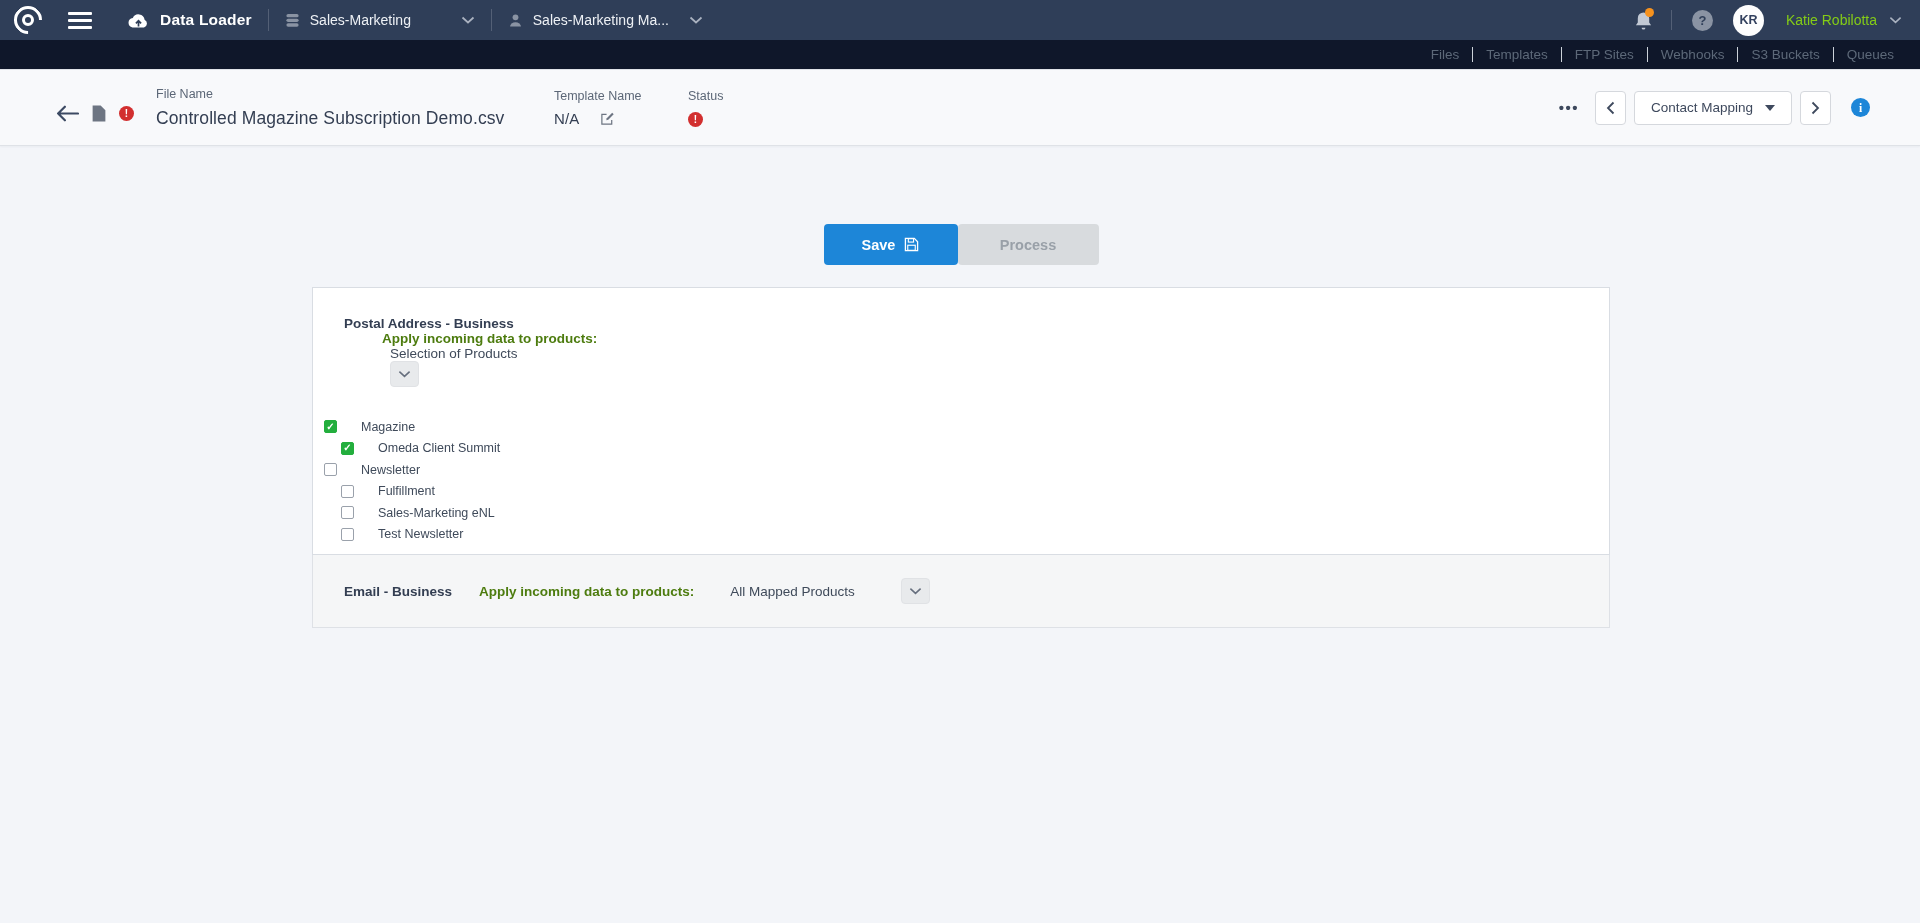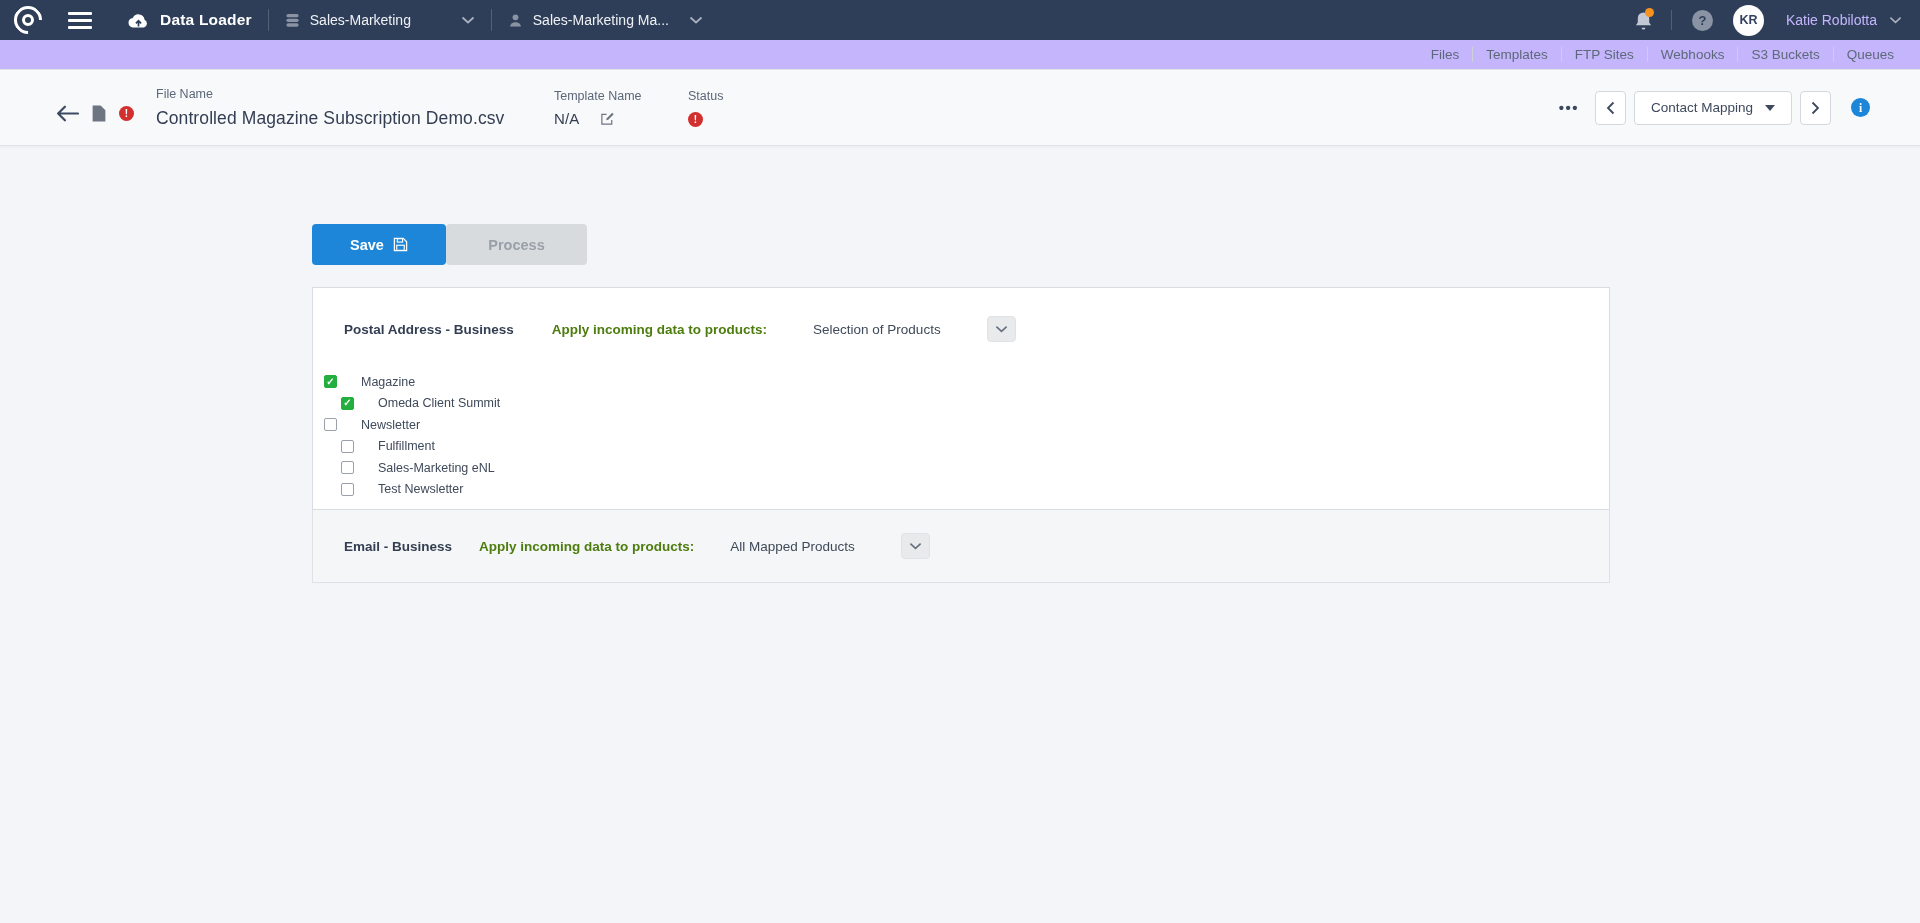--- a/index.html
+++ b/index.html
@@ -42,25 +42,25 @@
     font-size:13px; font-weight:bold; display:flex; align-items:center; justify-content:center;
     margin:0 20px; cursor:pointer;
   }
   .v-div-dark { width:1px; height:20px; background:rgba(255,255,255,.18); }
   .avatar {
     width:31px; height:31px; border-radius:50%; background:#fdfdfd; color:#33415e;
     font-size:12.5px; font-weight:bold; display:flex; align-items:center; justify-content:center;
     margin-right:10px;
   }
   .user-wrap { display:flex; align-items:center; gap:12px; cursor:pointer; }
-  .user-name { font-size:14px; color:#c4b5fd; }
+  .user-name { font-size:14px; color:#84cc16; }
 
   
   .subnav {
-    height:29px; background:#c4b5fd; display:flex; align-items:center;
+    height:29px; background:#0f172a; display:flex; align-items:center;
     justify-content:flex-end; padding-right:24px; 
   }
   .subnav-link { font-size:13.5px; color:#5d6979; cursor:pointer; padding:0 2px; }
   .subnav-div { width:1px; height:15px; background:#ccd2d9; margin:0 11px; }
 
   
   .headerband {
     height:77px; background:#f8f9fb;
     border-top:1px solid #e0e3e8; border-bottom:1px solid #dfe2e7;
     display:flex; align-items:center; padding-left:56px; padding-right:50px;
@@ -97,34 +97,34 @@
     border-top:6px solid #3e495d; display:inline-block;
   }
   .info-circle {
     width:19px; height:19px; border-radius:50%; background:#1d86d8; color:#fff;
     font-size:11.5px; font-weight:bold; display:flex; align-items:center; justify-content:center;
     margin-left:20px; cursor:pointer; font-family:"Liberation Serif", serif;
   }
 
   
   .content { margin-left:312px; width:1298px; padding-top:78px; }
-  .toolbar { display:flex; justify-content:flex-start; width:100%; }
+  .toolbar { display:flex; justify-content:center; width:100%; }
   .btn-save {
     width:134px; height:41px; background:#1d86d8; color:#fff; border:none; border-radius:4px;
     font-family:"Liberation Sans", sans-serif; font-size:14.5px; font-weight:bold;
     display:flex; align-items:center; justify-content:center; gap:9px; cursor:pointer;
   }
   .btn-process {
     width:141px; height:41px; background:#d8dbde; color:#99a0a8; border:none; border-radius:4px;
     font-family:"Liberation Sans", sans-serif; font-size:14.5px; font-weight:bold;
     display:flex; align-items:center; justify-content:center; cursor:default;
   }
 
   .panel { margin-top:22px; background:#fff; border:1px solid #d9dde3; width:100%; }
-  .panel-header { display:flex; align-items:center; padding:28px 0 0 31px; }
+  .panel-header { display:flex; padding:28px 0 0 31px;flex-direction:column; }
   .p-title { font-size:13.5px; font-weight:bold; color:#333e52; }
   .p-apply { font-size:13.5px; font-weight:bold; color:#4d7c0f; margin-left:38px; }
   .p-selection { font-size:13.5px; color:#3f4a5a; margin-left:46px; }
   .dd-btn {
     width:29px; height:26px; background:#e8eaec; border:1px solid #e0e2e5; border-radius:4px;
     display:flex; align-items:center; justify-content:center; cursor:pointer; margin-left:46px;
   }
   .tree { padding:29px 0 9px 0; }
   .prod-row { display:flex; align-items:center; height:21.5px; padding-left:11px; }
   .prod-row.lvl1 { padding-left:28px; }

